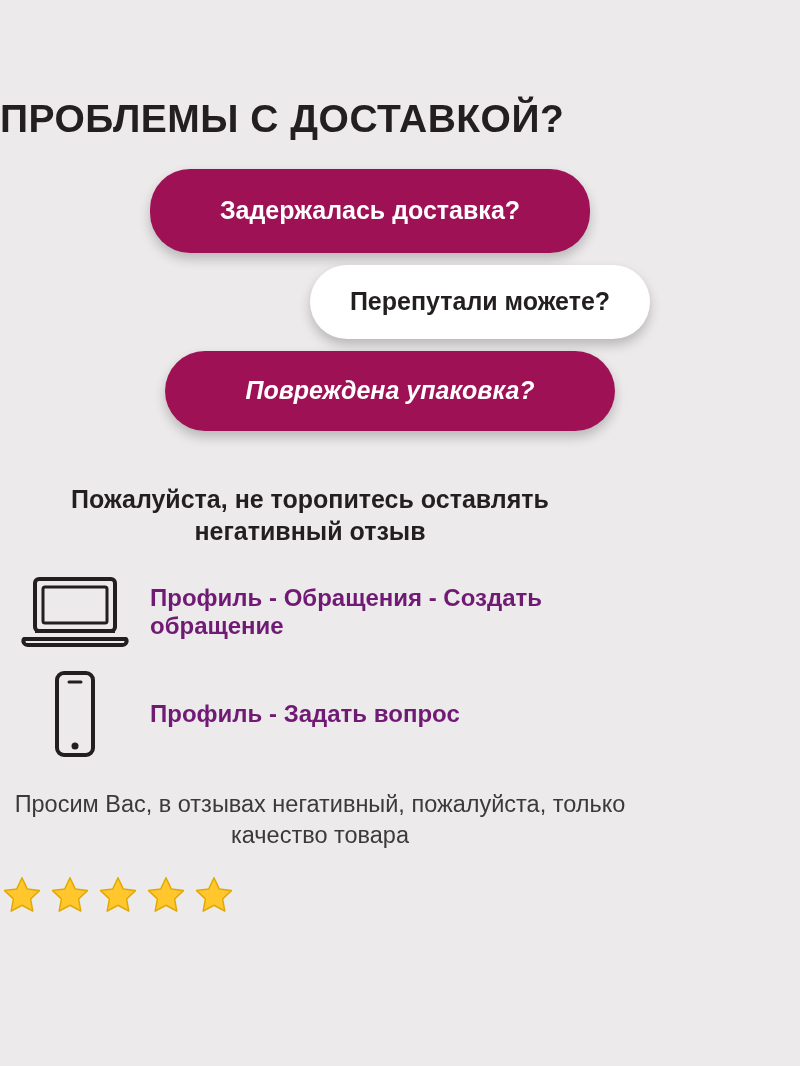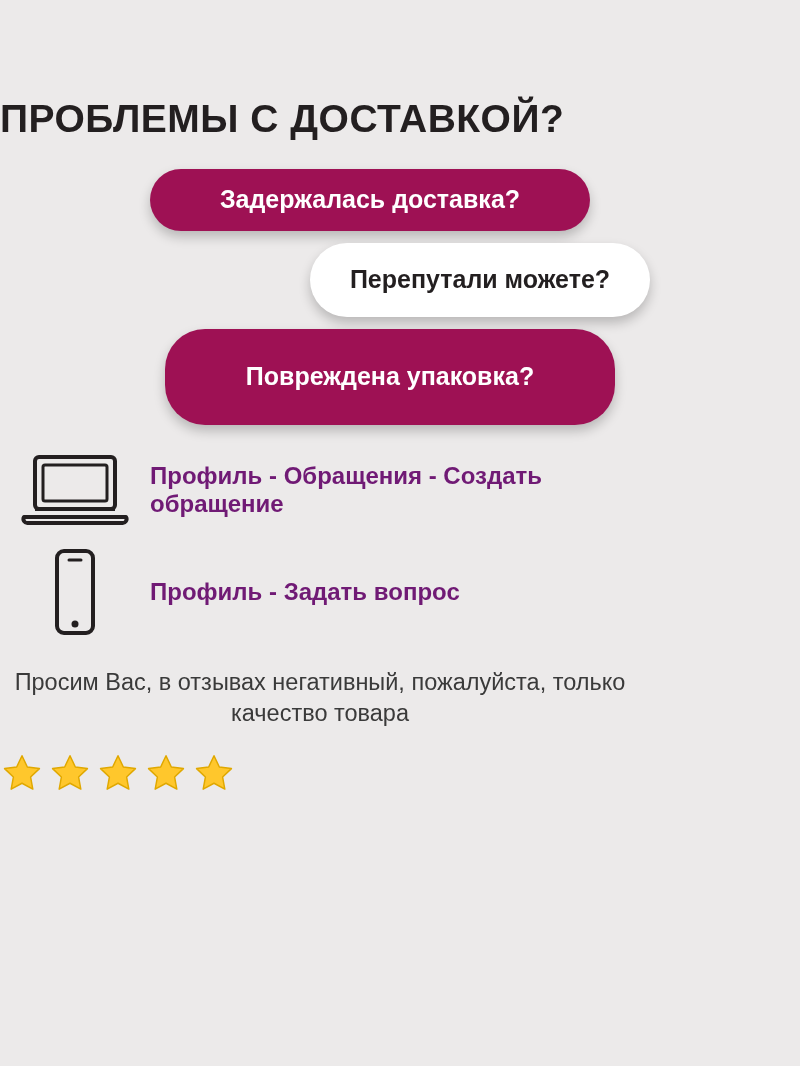--- a/index.html
+++ b/index.html
@@ -58,34 +58,35 @@
   .pill-magenta {
     background: #9e1154;
     color: #ffffff;
   }
   .pill-white {
     background: #ffffff;
     color: #231f20;
   }
   .pill-1 {
     width: 440px;
-    height: 62px;
+    height: 84px;
     margin-left: -60px;
   }
   .pill-2 {
     width: 340px;
     height: 74px;
     margin-top: 12px;
     margin-left: 160px;
   }
   .pill-3 {
     width: 450px;
-    height: 96px;
+    height: 80px;
     margin-top: 12px;
     margin-left: -20px;
+    font-style: italic;
   }
 
   
   .lead {
     margin-top: 52px;
     width: 620px;
     text-align: center;
     font-size: 25px;
     font-weight: bold;
     line-height: 1.28;
@@ -171,20 +172,21 @@
       <span>Задержалась доставка?</span>
     </div>
     <div class="pill pill-white pill-2">
       <span>Перепутали можете?</span>
     </div>
     <div class="pill pill-magenta pill-3">
       <span>Повреждена упаковка?</span>
     </div>
   </div>
 
+  <div class="lead">Пожалуйста, не торопитесь оставлять негативный отзыв</div>
 
 
   <div class="steps">
 
     <div class="step step-1">
       <div class="step-icon">
         <svg width="110" height="78" viewBox="0 0 110 78" aria-hidden="true">
           <rect x="15" y="6" width="80" height="52" rx="4" fill="none" stroke="#231f20" stroke-width="4"></rect>
           <rect x="23" y="14" width="64" height="36" rx="2" fill="none" stroke="#231f20" stroke-width="3"></rect>
           <path d="M4 66 h102 a4 4 0 0 1 -4 6 H8 a4 4 0 0 1 -4 -6 z" fill="none" stroke="#231f20" stroke-width="4" stroke-linejoin="round"></path>

